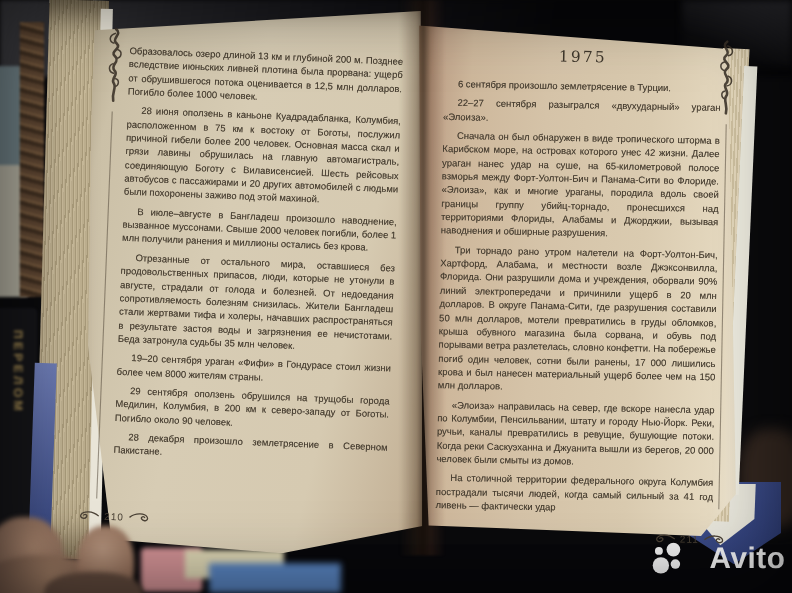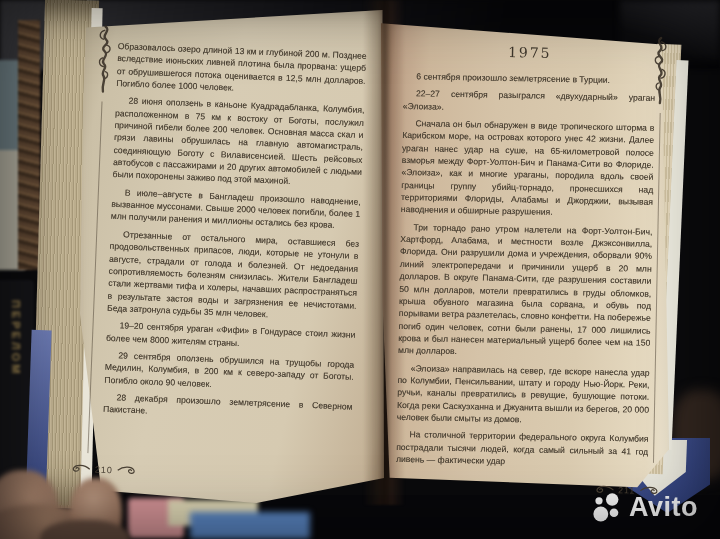--- a/index.html
+++ b/index.html
@@ -77,21 +77,21 @@
   .folio .num{position:static;letter-spacing:1px;}
 
   
   .finger{border-radius:45%;filter:blur(2.5px);}
   .f1{left:-12px;top:470px;width:70px;height:80px;background:radial-gradient(circle at 60% 35%,#a5826b,#7d6050 70%);}
   .f2{left:-20px;top:505px;width:120px;height:60px;background:radial-gradient(circle at 55% 30%,#97765f,#6e5345 75%);}
   .f3{left:70px;top:478px;width:52px;height:70px;background:radial-gradient(circle at 45% 30%,#b0907a,#84604c 75%);}
   .f4{left:40px;top:520px;width:90px;height:40px;background:#5c463a;}
 
   
-  .watermark{left:592px;top:492px;display:flex;align-items:center;gap:5px;opacity:.95;}
+  .watermark{left:592px;top:492px;display:flex;align-items:center;gap:21px;opacity:.95;}
   .watermark svg{position:static;}
   .watermark .wm-label{position:static;color:#fafafa;font-size:27px;font-weight:bold;letter-spacing:.5px;}
 
   .vignette{left:0;top:0;width:720px;height:539px;
     box-shadow:inset 0 0 70px rgba(0,0,0,.55);pointer-events:none;}
 </style>
 </head>
 <body>
 
 <div class="photo">

